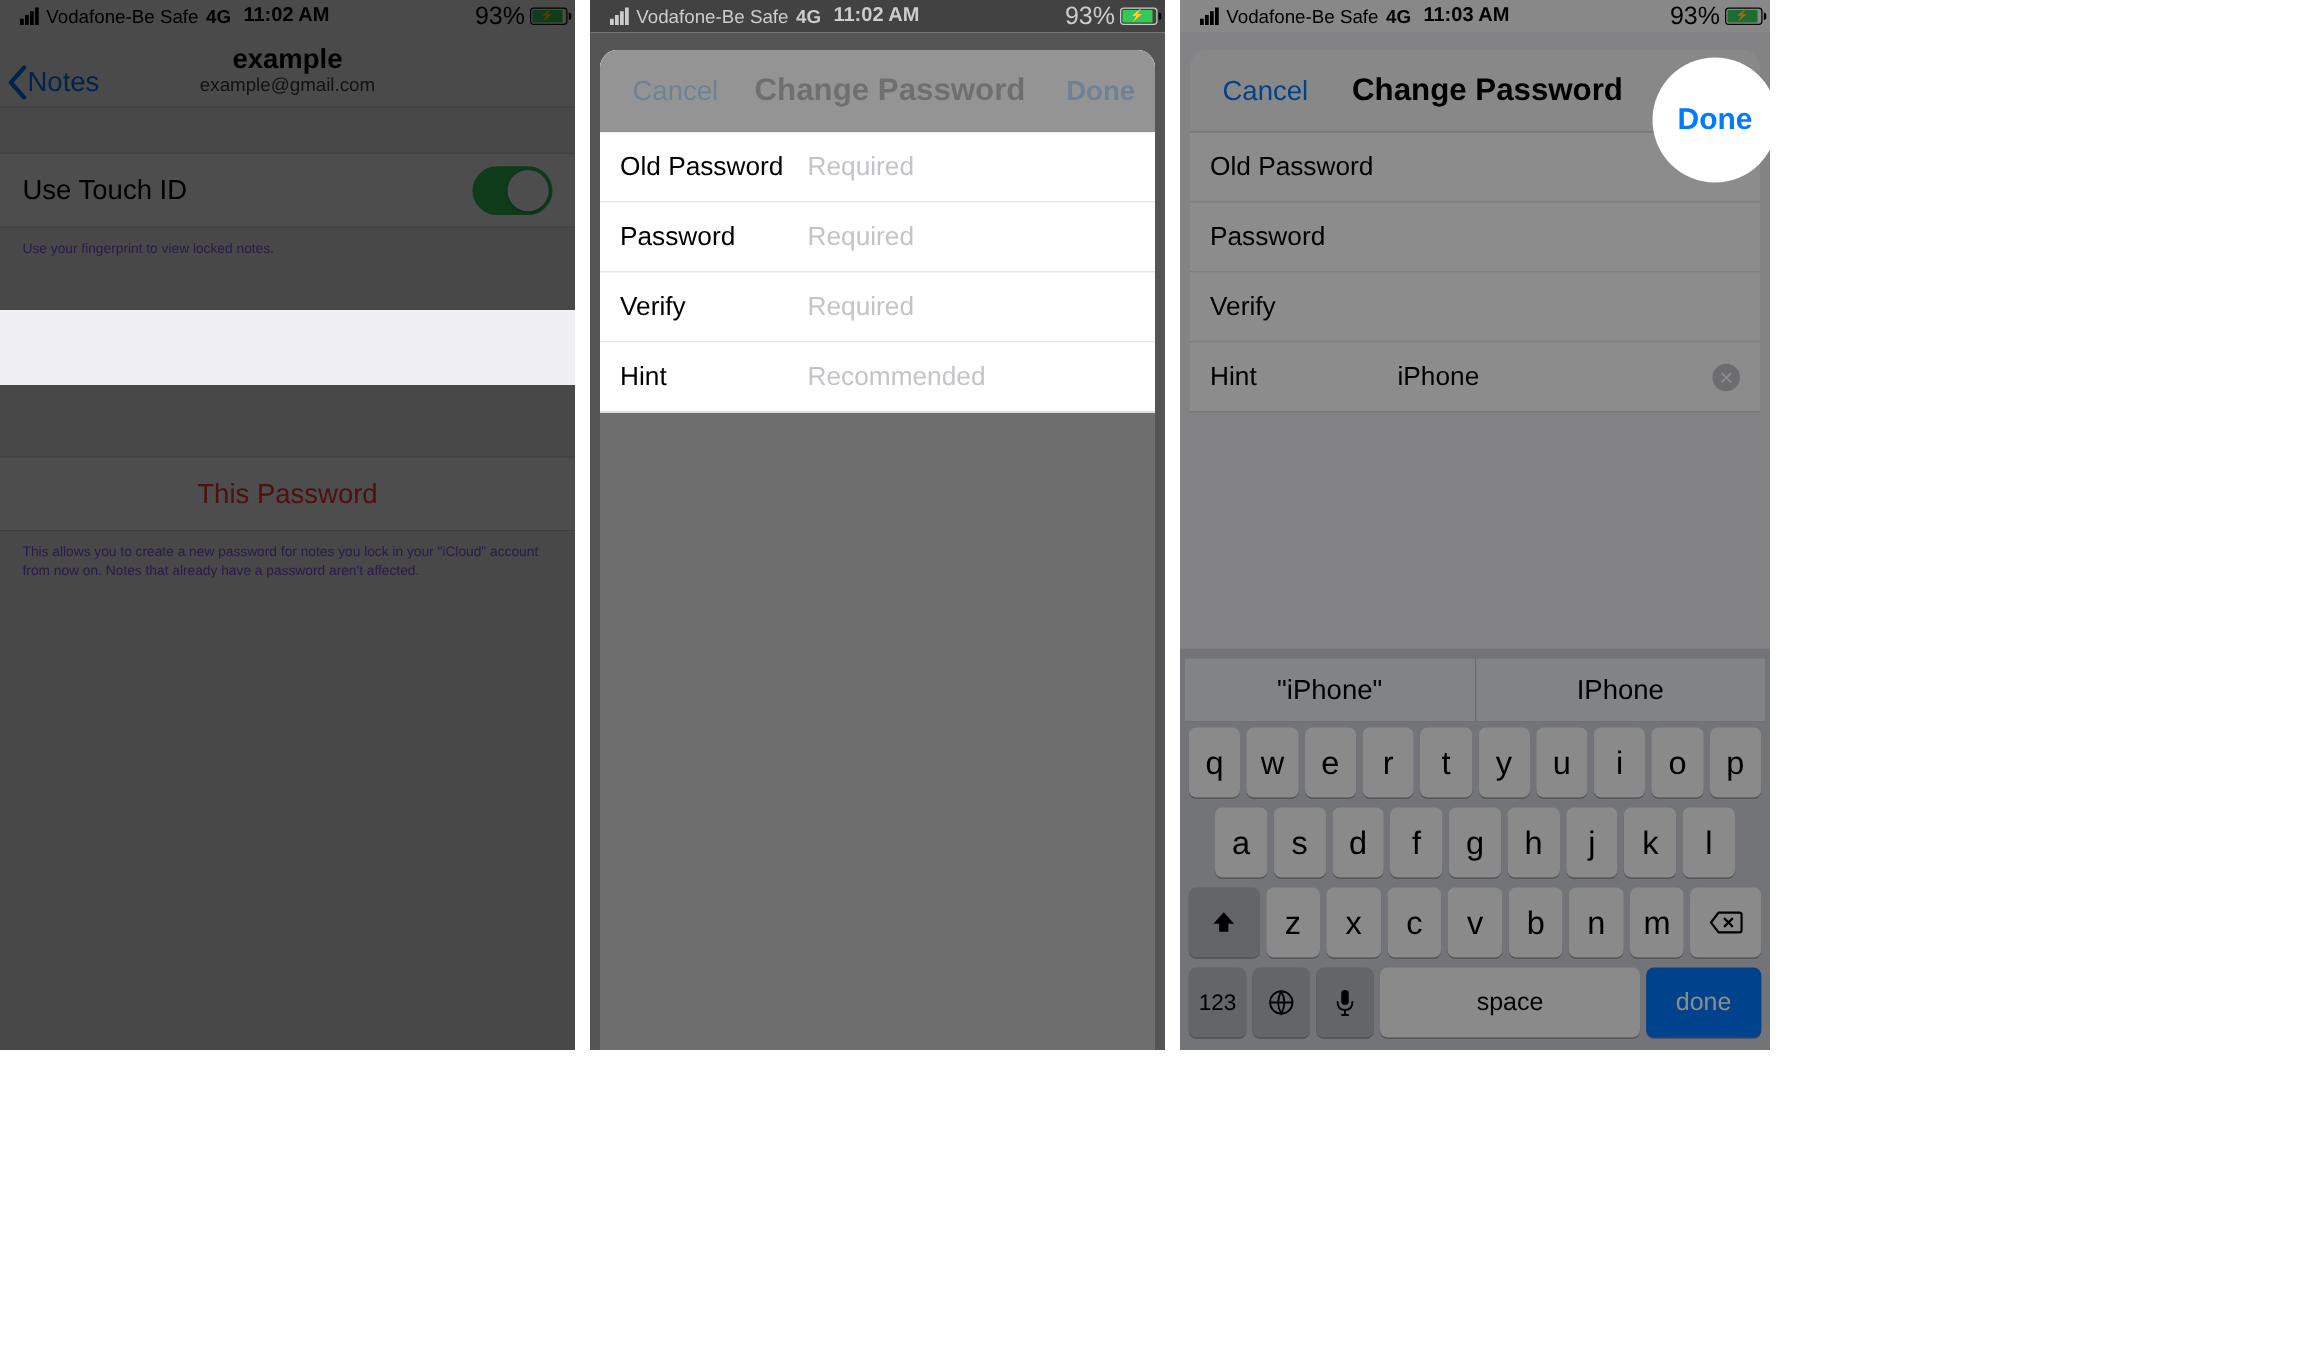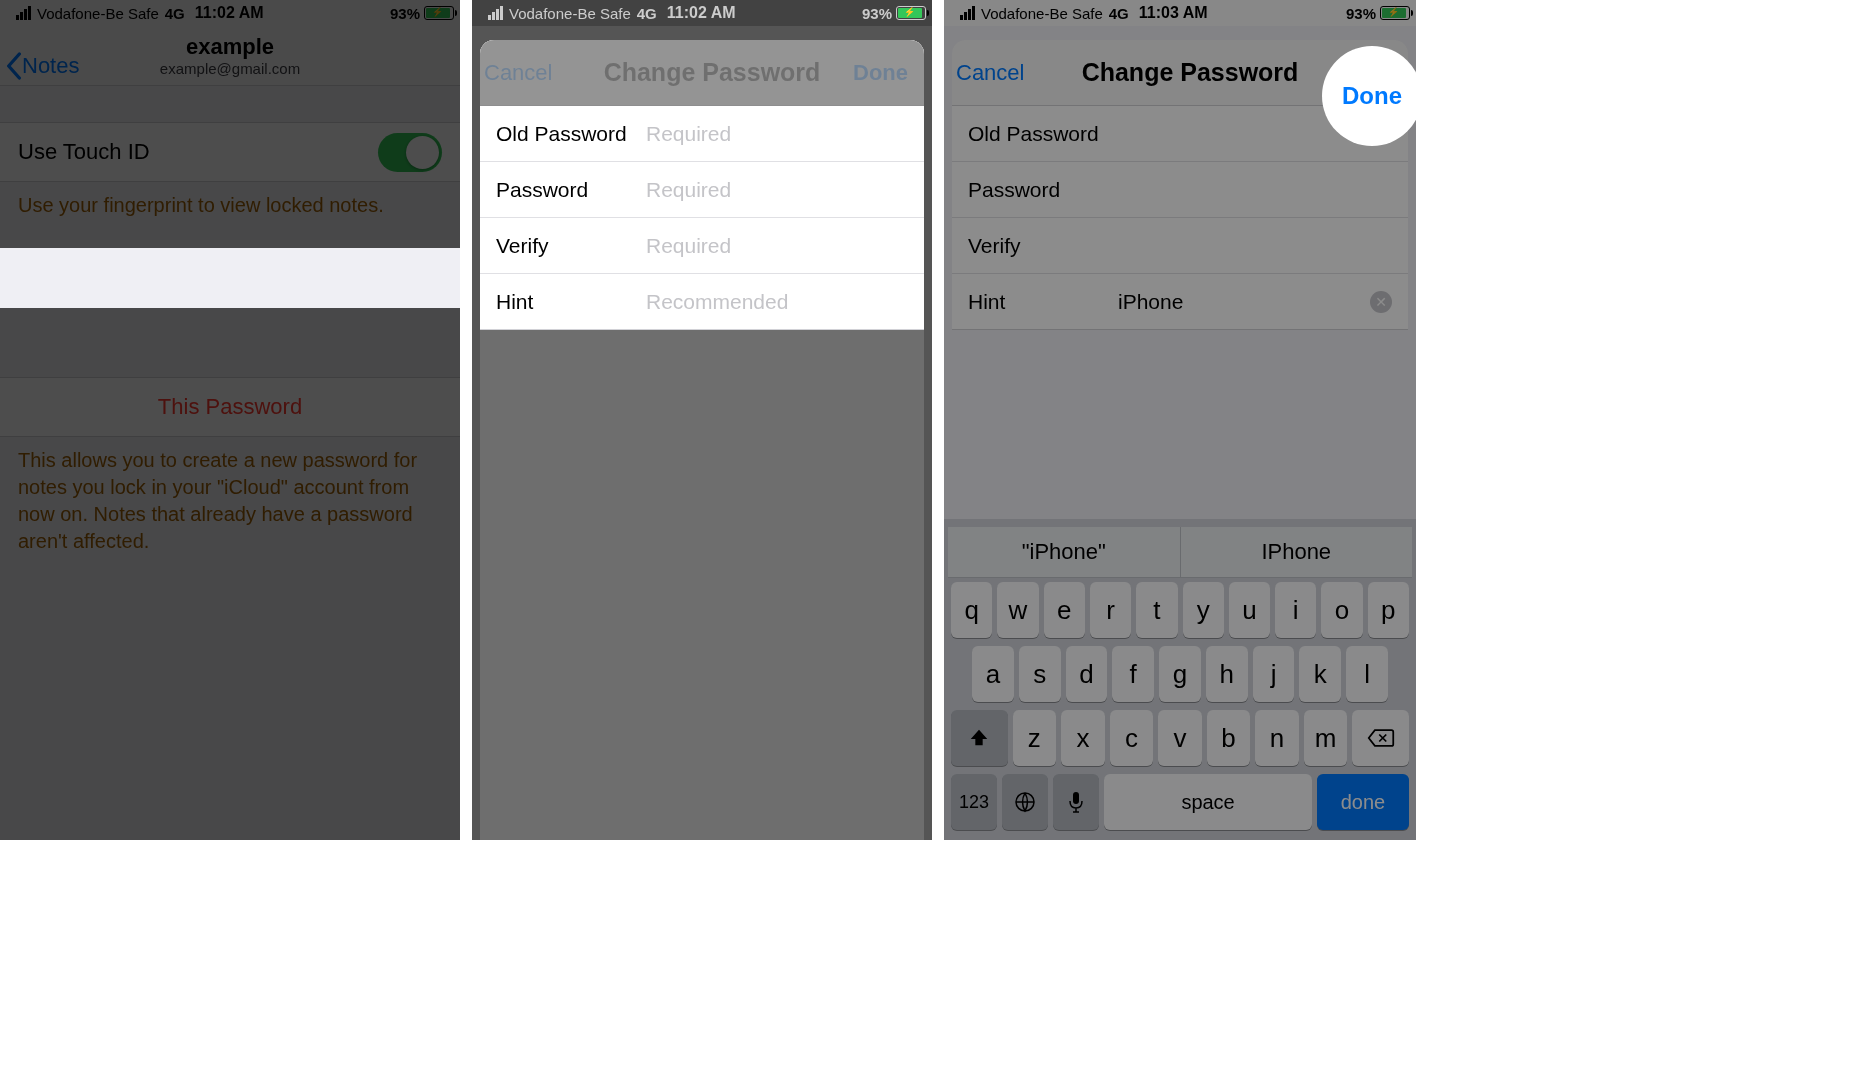--- a/index.html
+++ b/index.html
@@ -14,49 +14,49 @@
   .signal-bars { display: flex; align-items: flex-end; gap: 1px; }
   .signal-bars span { width: 3px; background: #000; display: inline-block; }
   .signal-bars span:nth-child(1){height:5px;}
   .signal-bars span:nth-child(2){height:8px;}
   .signal-bars span:nth-child(3){height:11px;}
   .signal-bars span:nth-child(4){height:14px;}
   .carrier { font-size: 15px; }
   .nettype { font-size: 15px; font-weight:600; }
   .time { font-size: 16px; font-weight:600; margin-left:4px; }
   .status-right { position: absolute; right: 6px; display: flex; align-items: center; gap: 4px; }
-  .batt-pct { font-size: 15px; font-weight: bold; }
+  .batt-pct { font-size: 20px; }
   .battery-icon { width: 30px; height: 14px; border: 1.5px solid #000; border-radius: 3px; position: relative; padding:1px; }
   .battery-icon::after { content:""; position:absolute; right:-4px; top:3px; width:2px; height:6px; background:#000; border-radius:0 2px 2px 0;}
   .battery-fill { background: #34c759; height:100%; width:93%; border-radius:1px; position:relative;}
   .battery-fill::after{content:"⚡"; position:absolute; font-size:9px; left:6px; top:-1px; color:#000;}
 
   
   .nav { height: 60px; background: #f8f8f8; border-bottom: 1px solid #d1d1d6; display: flex; align-items: center; justify-content: center; position: relative; }
   .nav-back { position: absolute; left: 6px; display: flex; align-items: center; color: #007aff; font-size: 22px; margin-top: 20px; }
   .nav-back svg { width: 16px; height: 28px; }
   .nav-title-stack { text-align: center; }
   .nav-title { font-size: 22px; font-weight: 600; }
   .nav-sub { font-size: 15px; color: #3c3c43; }
 
   
   .group-spacer { height: 36px; }
   .row { background: #fff; border-top:1px solid #d1d1d6; border-bottom:1px solid #d1d1d6; padding: 0 18px; display: flex; align-items: center; height: 60px; font-size: 22px; color:#000; }
   .row.linkblue { color:#007aff; }
   .row.linkred { color:#ff3b30; justify-content:center; }
-  .footer-text { padding: 10px 18px; font-size: 20px; color: #a16207; line-height:1.35; }
+  .footer-text { padding: 10px 18px; font-size: 11px; color: #8b5cf6; line-height:1.35; }
 
   .toggle { margin-left: auto; width: 64px; height: 39px; background: #34c759; border-radius: 20px; position: relative; }
   .toggle::after { content:""; position:absolute; right:3px; top:3px; width:33px; height:33px; background:#fff; border-radius:50%; box-shadow:0 1px 3px rgba(0,0,0,.3); }
 
   
   .sheet { position: absolute; left: 8px; right: 8px; top: 36px; bottom: 0; background: #efeff4; border-radius: 14px 14px 0 0; overflow: hidden; }
   .sheet-nav { height: 66px; background: #f8f8f8; border-bottom:1px solid #d1d1d6; display:flex; align-items:center; justify-content:center; position:relative; }
   .sheet-nav .btn { position:absolute; font-size: 22px; color:#007aff; }
-  .sheet-nav .btn.left{ left:4px; }
+  .sheet-nav .btn.left{ left:26px; }
   .sheet-nav .btn.right{ right:16px; font-weight:600; }
   .sheet-title { font-size: 25px; font-weight:600;margin-left:20px; }
   .form-row { background:#fff; display:flex; align-items:center; height:56px; padding:0 16px; font-size:21px; border-bottom:1px solid #e0e0e4; }
   .form-row:last-of-type{ border-bottom:1px solid #d1d1d6; }
   .form-label { width: 150px; color:#000; }
   .form-value { flex:1; color:#000; }
   .form-placeholder { color: #c4c4c8; }
   .clear-btn { width:22px; height:22px; border-radius:50%; background:#c7c7cc; color:#fff; display:flex; align-items:center; justify-content:center; font-size:14px; margin-left:6px;}
   
   

